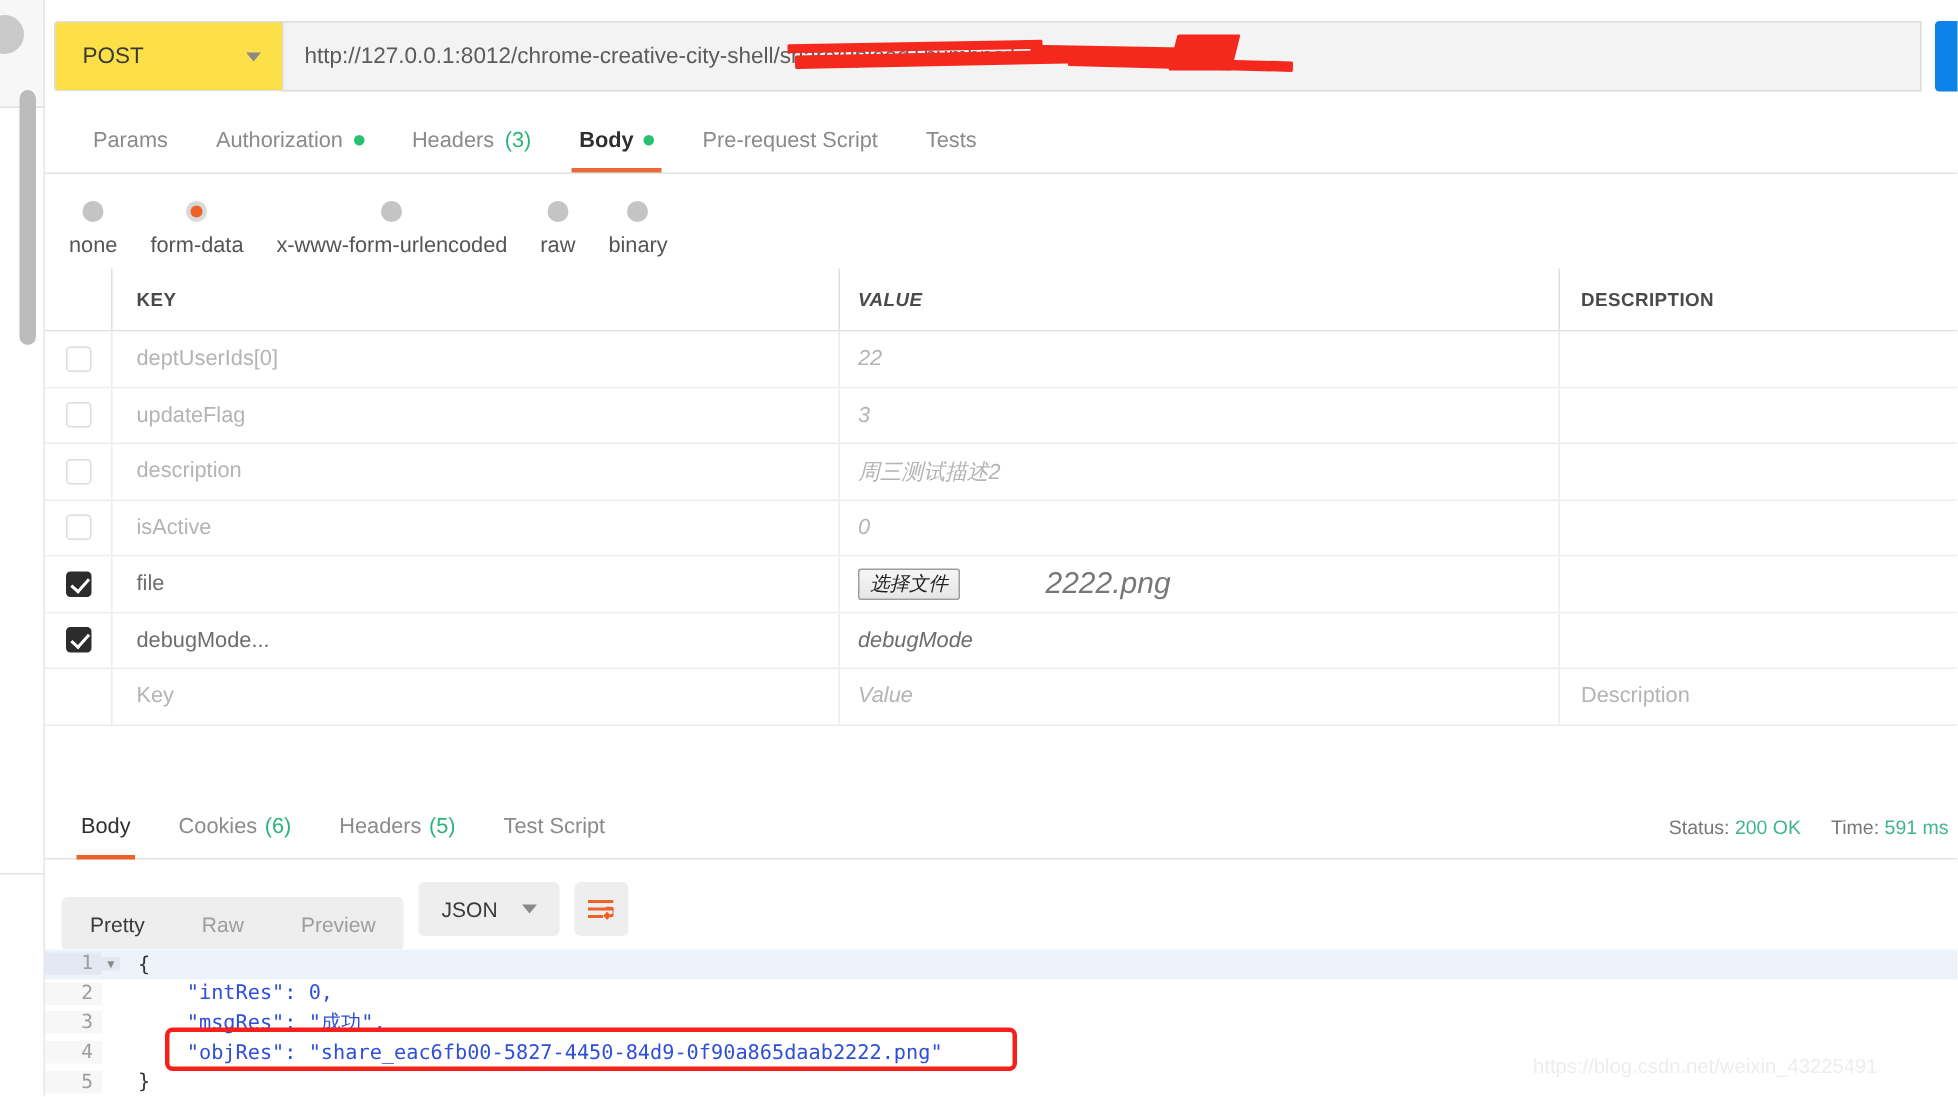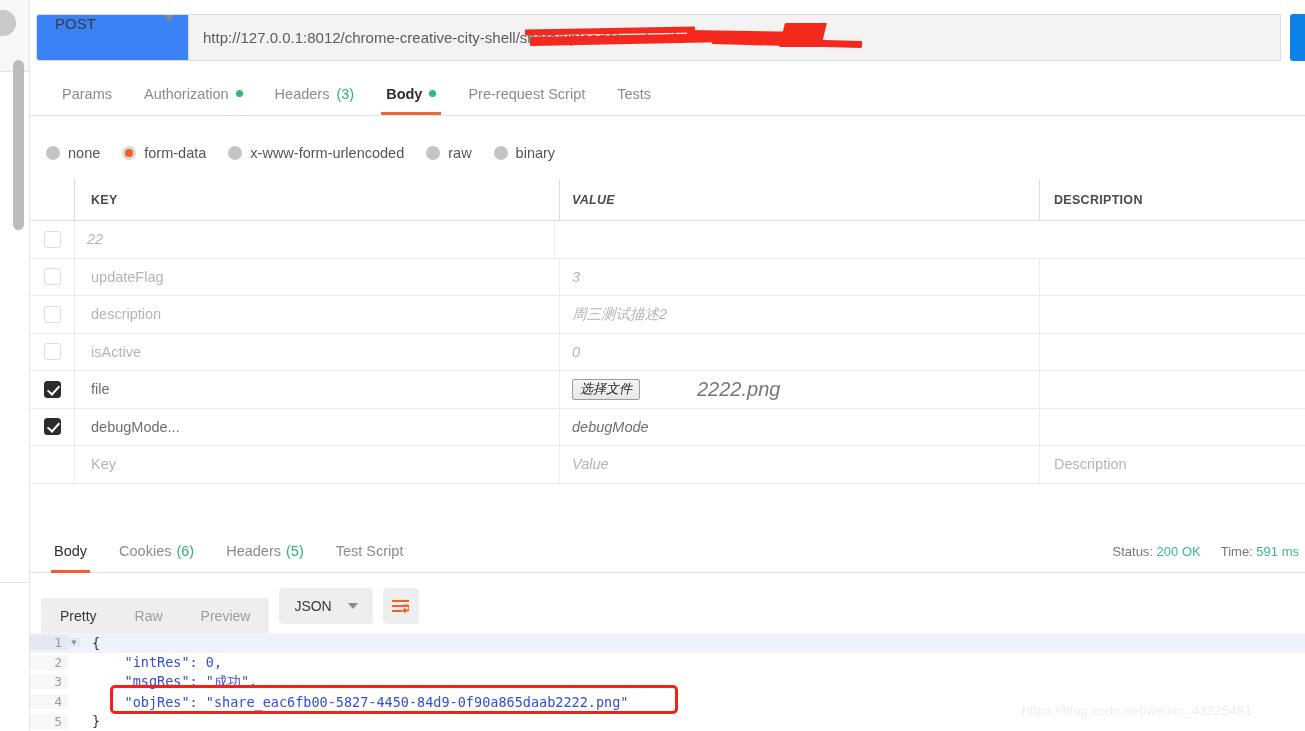--- a/index.html
+++ b/index.html
@@ -27,23 +27,23 @@
   .v-scroll-thumb {
     position:absolute; left:13px; top:60px; width:11px; height:170px;
     background:#bcbcbc; border-radius:6px;
   }
   .gutter-divider { position:absolute; left:0; top:582px; width:30px; height:1px; background:#e3e3e3; }
   .panel-sep { position:absolute; left:29px; top:0; width:1px; height:731px; background:#e6e6e6; }
 
   
   .urlbar { position:absolute; left:36px; top:14px; width:1245px; height:47px; display:flex; }
   .method-select {
-    width:152px; height:47px; background:#3b82f6; border:1px solid #dcdcdc;
+    width:152px; height:47px; background:#fde047; border:1px solid #dcdcdc;
     border-right:none; border-radius:3px 0 0 3px;
-    display:flex; justify-content:space-between;
+    display:flex; align-items:center; justify-content:space-between;
     padding:0 14px 0 18px; font-size:15px; color:#3a3a3a;
   }
   .caret-down {
     width:0;height:0;border-left:5px solid transparent;border-right:5px solid transparent;
     border-top:6px solid #8a8a8a;
   }
   .url-input {
     flex:1; height:47px; background:#f3f3f3; border:1px solid #dcdcdc;
     display:flex; align-items:center; padding-left:14px;
     font-size:15px; color:#5b5b5b; position:relative; overflow:hidden; white-space:nowrap;
@@ -70,21 +70,21 @@
     content:""; position:absolute; left:11px; right:11px; bottom:0; height:3px; background:#e8693a;
   }
   .dot-green { width:7px;height:7px;border-radius:50%;background:#25c16f; display:inline-block; }
   .count-green { color:#2db37a; }
 
   
   .body-types {
     position:absolute; left:30px; top:129px; width:1275px; height:48px;
     display:flex; align-items:center; padding-left:16px; gap:22px;
   }
-  .radio-item { display:flex; align-items:center; gap:8px; font-size:14.5px; color:#555; }
+  .radio-item { display:flex; align-items:center; gap:8px; font-size:14.5px; color:#555;flex-direction:column; }
   .radio {
     width:14px;height:14px;border-radius:50%;background:#c4c4c4;
     display:flex;align-items:center;justify-content:center;
   }
   .radio.sel { background:#d9d9d9; }
   .radio.sel::after { content:""; width:8px;height:8px;border-radius:50%;background:#ec6228; }
 
   
   .kv-table { position:absolute; left:30px; top:179px; width:1275px; }
   .kv-row { display:flex; height:37.5px; border-bottom:1px solid #ececec; background:#fff; }
@@ -268,20 +268,23 @@
         </div>
       <div class="cell-desc">
           <span class="th">DESCRIPTION</span>
         </div>
     </div>
 
     <div class="kv-row">
       <div class="cell-check">
           <span class="cb"></span>
         </div>
+      <div class="cell-key">
+          <span class="td">deptUserIds[0]</span>
+        </div>
       <div class="cell-val">
           <span class="td">22</span>
         </div>
       <div class="cell-desc">
           <span class="td"></span>
         </div>
     </div>
     <div class="kv-row">
       <div class="cell-check">
           <span class="cb"></span>

